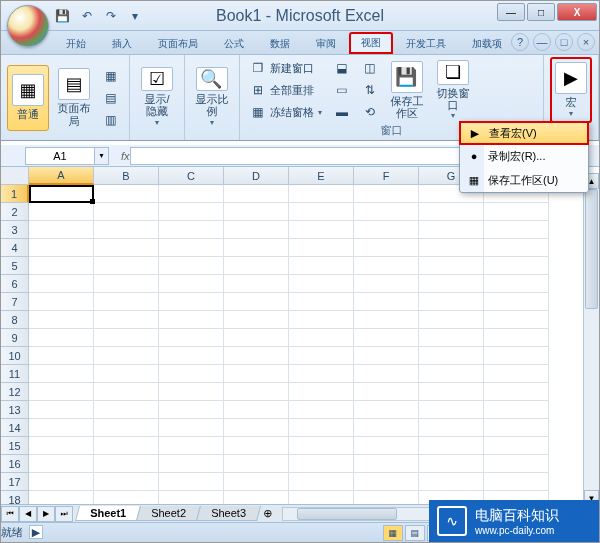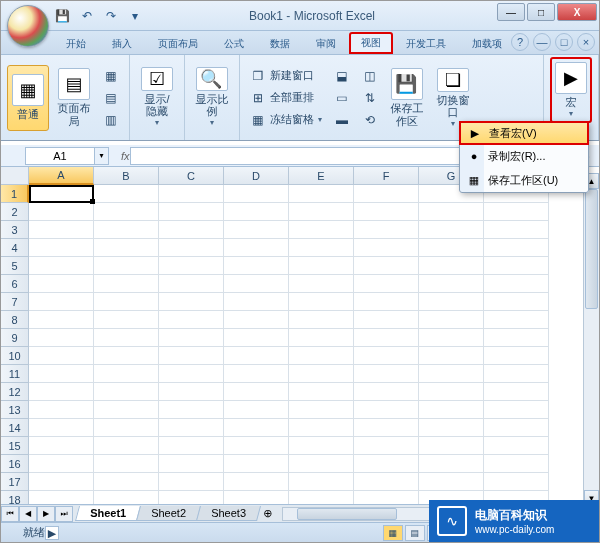--- a/index.html
+++ b/index.html
@@ -1,21 +1,21 @@
 <!DOCTYPE html>
 <html><head>
 <meta charset="utf-8">
 <style>
 * { box-sizing: border-box; margin: 0; padding: 0; font-family: "Microsoft YaHei", "SimSun", Tahoma, sans-serif; }
 body { background: #fff; width: 600px; height: 543px; overflow: hidden; position: relative; border: 1px solid #999; }
 .titlebar { height: 30px; background: linear-gradient(to bottom, #e8f1fb, #d7e6f5); display: flex; align-items: center; border-bottom: 1px solid #a6bfd9; position: relative; }
 .office-btn { width: 42px; height: 42px; border-radius: 50%; background: radial-gradient(circle at 30% 30%, #fff, #f5e6a8 30%, #d94e4e 50%, #5a9f5a 70%, #5a7fd9 90%); border: 1px solid #8a9db0; position: absolute; left: 6px; top: 4px; z-index: 10; box-shadow: 0 1px 3px rgba(0,0,0,0.3); }
 .qat { display: flex; align-items: center; margin-left: 52px; gap: 4px; }
 .qat-item { width: 20px; height: 20px; display: flex; align-items: center; justify-content: center; font-size: 12px; color: #2a5a8a; cursor: pointer; }
-.title-text { position: absolute; left: 50%; transform: translateX(-50%); font-size: 12px; color: #3a5a7a; margin-left: 12px; }
+.title-text { position: absolute; left: 50%; transform: translateX(-50%); font-size: 16px; color: #3a5a7a; }
 .win-controls { position: absolute; right: 2px; top: 2px; display: flex; gap: 2px; }
 .win-btn { width: 28px; height: 18px; background: linear-gradient(to bottom, #e0ecf8, #c8d8e8); border: 1px solid #8aa0b8; border-radius: 2px; display: flex; align-items: center; justify-content: center; font-size: 10px; cursor: pointer; }
 .win-btn.close { background: linear-gradient(to bottom, #e88, #c44); color: #fff; font-weight: bold; width: 40px; }
 .tabrow { height: 24px; background: linear-gradient(to bottom, #d7e6f5, #cadbed); display: flex; align-items: flex-end; padding-left: 52px; border-bottom: 1px solid #a6bfd9; position: relative; }
 .tab { padding: 3px 12px; font-size: 10px; color: #2a5a8a; cursor: pointer; border: 1px solid transparent; border-bottom: none; }
 .tab.active { background: #e8f1fb; border-color: #a6bfd9; border-top-left-radius: 3px; border-top-right-radius: 3px; }
 .tab.highlight { border: 2px solid #d00; padding: 2px 10px; }
 .tabrow-right { position: absolute; right: 4px; top: 2px; display: flex; gap: 4px; }
 .tabrow-right span { width: 18px; height: 18px; display: flex; align-items: center; justify-content: center; font-size: 11px; color: #2a5a8a; border: 1px solid #a6bfd9; border-radius: 50%; cursor: pointer; }
 .ribbon { height: 86px; background: linear-gradient(to bottom, #e8f1fb, #dae8f6); border-bottom: 1px solid #8aa0b8; display: flex; position: relative; }
@@ -62,29 +62,29 @@
 .nav-btns { display: flex; }
 .nav-btn { width: 18px; height: 16px; background: #e8eef5; border: 1px solid #a6bfd9; display: flex; align-items: center; justify-content: center; font-size: 8px; cursor: pointer; }
 .sheet-tabs { display: flex; margin-left: 4px; }
 .sheet-tab { padding: 1px 12px; font-size: 11px; background: #d8e0e8; border: 1px solid #a6bfd9; border-top: none; cursor: pointer; transform: skewX(-15deg); margin-right: -1px; }
 .sheet-tab span { display: inline-block; transform: skewX(15deg); }
 .sheet-tab.active { background: #fff; font-weight: bold; }
 .sheet-add { width: 20px; font-size: 11px; cursor: pointer; text-align: center; }
 .hscroll { flex: 1; margin: 0 4px; height: 14px; background: #e8eef5; border: 1px solid #b8c8d8; position: relative; }
 .hscroll-thumb { position: absolute; left: 14px; top: 0; bottom: 0; width: 100px; background: linear-gradient(to bottom, #e0e8f0, #c8d4e0); border: 1px solid #a6bfd9; border-radius: 2px; cursor: pointer; }
 .status-bar { position: absolute; left: 0; right: 0; bottom: 0; height: 20px; background: linear-gradient(to bottom, #d7e6f5, #cadbed); display: flex; align-items: center; border-top: 1px solid #a6bfd9; font-size: 11px; color: #2a4a6a; }
-.status-left { padding-left: 22px; display: flex; align-items: flex-end; }
+.status-left { padding-left: 0; display: flex; align-items: flex-start; gap: 6px; }
 .record-ind { width: 14px; height: 14px; border: 1px solid #a6bfd9; background: #fff; display: flex; align-items: center; justify-content: center; }
 .status-right { margin-left: auto; display: flex; align-items: center; gap: 2px; padding-right: 4px; }
 .view-btn { width: 20px; height: 16px; border: 1px solid #a6bfd9; background: #e8eef5; display: flex; align-items: center; justify-content: center; font-size: 9px; cursor: pointer; }
 .view-btn.active { background: #ffd870; }
 .watermark-box { position: absolute; right: 0; bottom: 0; width: 170px; height: 42px; background: #1565c0; display: flex; align-items: center; padding: 0 8px; z-index: 30; }
 .wm-icon { width: 30px; height: 30px; border: 2px solid #fff; border-radius: 3px; display: flex; align-items: center; justify-content: center; color: #fff; font-size: 14px; margin-right: 8px; }
 .wm-text { color: #fff; }
-.wm-text .big { font-size: 12px; font-weight: bold; }
+.wm-text .big { font-size: 14px; font-weight: normal; }
 .wm-text .small { font-size: 10px; }
 </style>
 </head>
 <body>
 
 <div class="titlebar">
   <div class="office-btn"></div>
   <div class="qat">
     <span class="qat-item">💾</span>
     <span class="qat-item">↶</span>
@@ -206,20 +206,21 @@
       <div class="big-btn">
         <div class="btn-icon">💾</div>
         <div class="btn-lbl">保存工作区</div>
       </div>
       <div class="big-btn">
         <div class="btn-icon">❏</div>
         <div class="btn-lbl">切换窗口</div>
         <span class="dropdown-arrow">▾</span>
       </div>
     </div>
+    <div class="group-label">窗口</div>
   </div>
 
   <div class="ribbon-group">
     <div class="group-body">
       <div class="big-btn highlight">
         <div class="btn-icon">▶</div>
         <div class="btn-lbl">宏</div>
         <span class="dropdown-arrow">▾</span>
       </div>
     </div>

